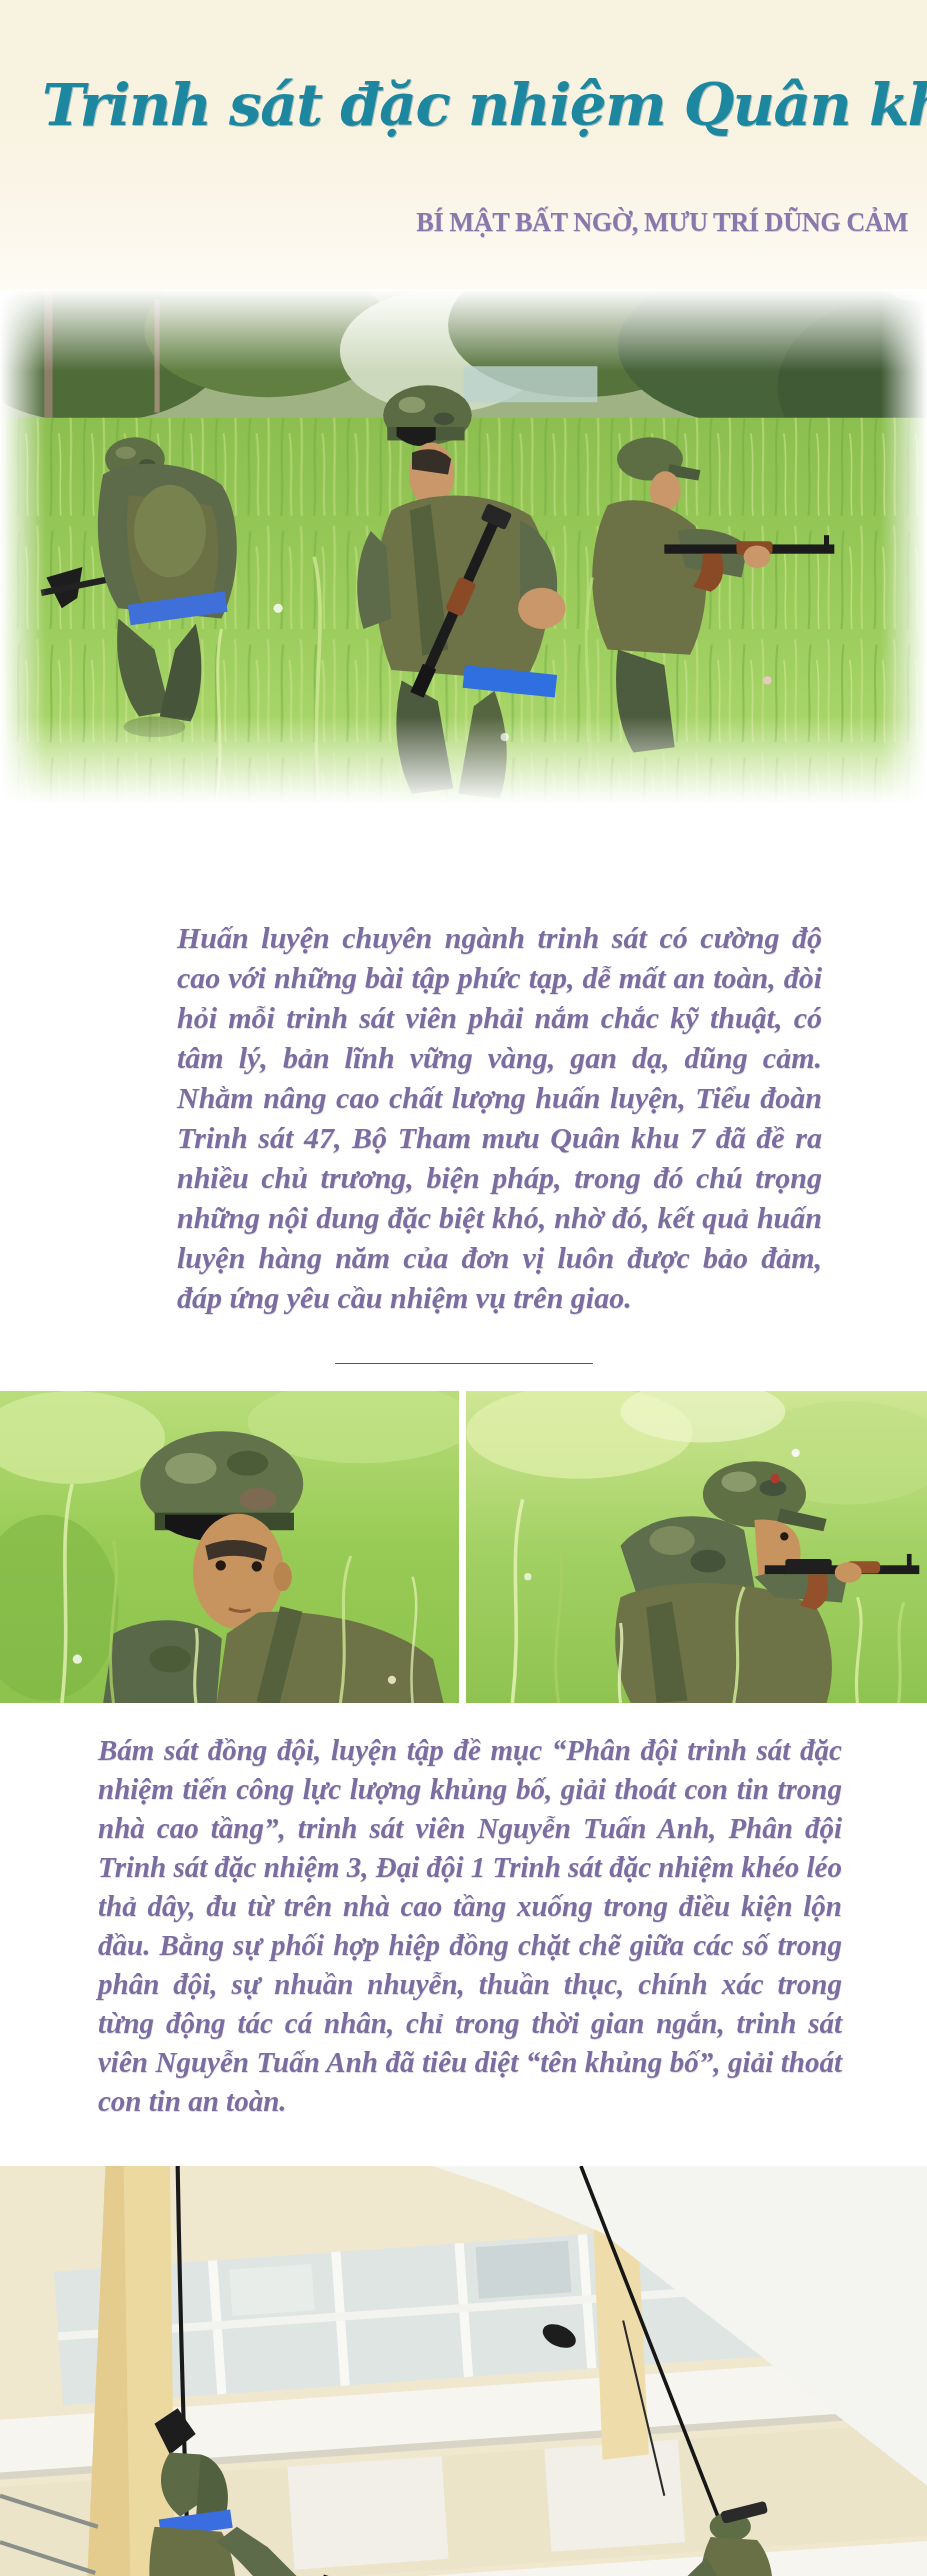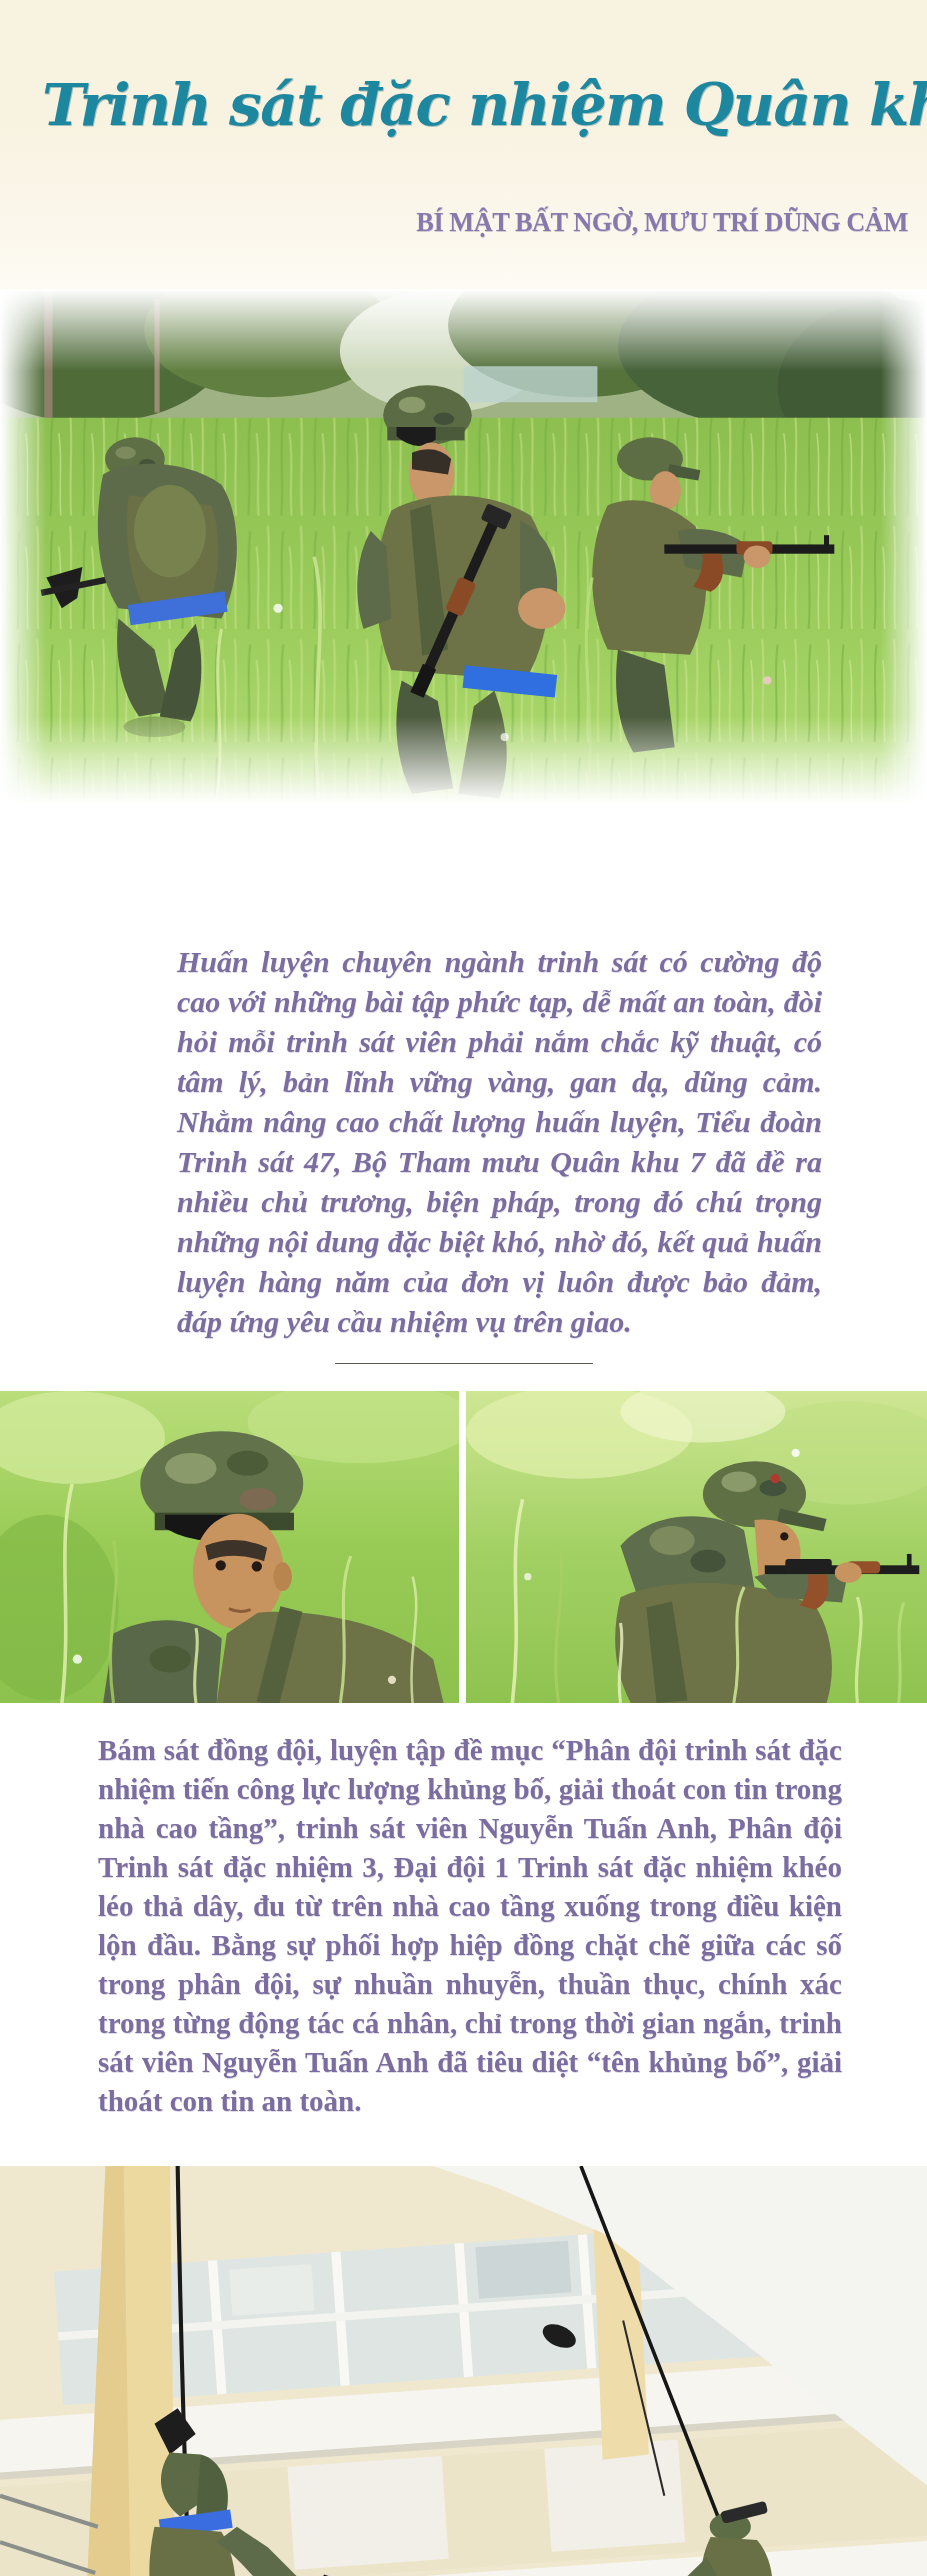--- a/index.html
+++ b/index.html
@@ -34,26 +34,26 @@
   .photo-mid-l  { top:1391px; left:0;     width:459px;  height:312px; }
   .photo-mid-r  { top:1391px; left:466px; width:461px;  height:312px; }
   .photo-build  { top:2166px; left:0;     width:927px; height:641px; background:#efe8cf; }
   .para {
     position:absolute; color:#7c6da0; text-align:justify;
     text-shadow:0.5px 0.5px 0 rgba(80,60,120,.18);
   }
   .para-intro {
     top:918px; left:177px; width:645px;
     font-style:italic; font-weight:bold;
-    font-size:30px; line-height:40px;margin-top:24px;
+    font-size:30px; line-height:40px;
   }
   .para-body {
     top:1731px; left:98px; width:744px;
     font-weight:bold;
-    font-size:29px; line-height:39px;
+    font-size:29px; line-height:39px;font-style:italic;
   }
   .divider {
     position:absolute; top:1363px; left:335px; width:258px; height:0;
     border-top:1.5px solid #515c50;
   }
 </style>
 </head>
 <body>
 
 <div id="page">

